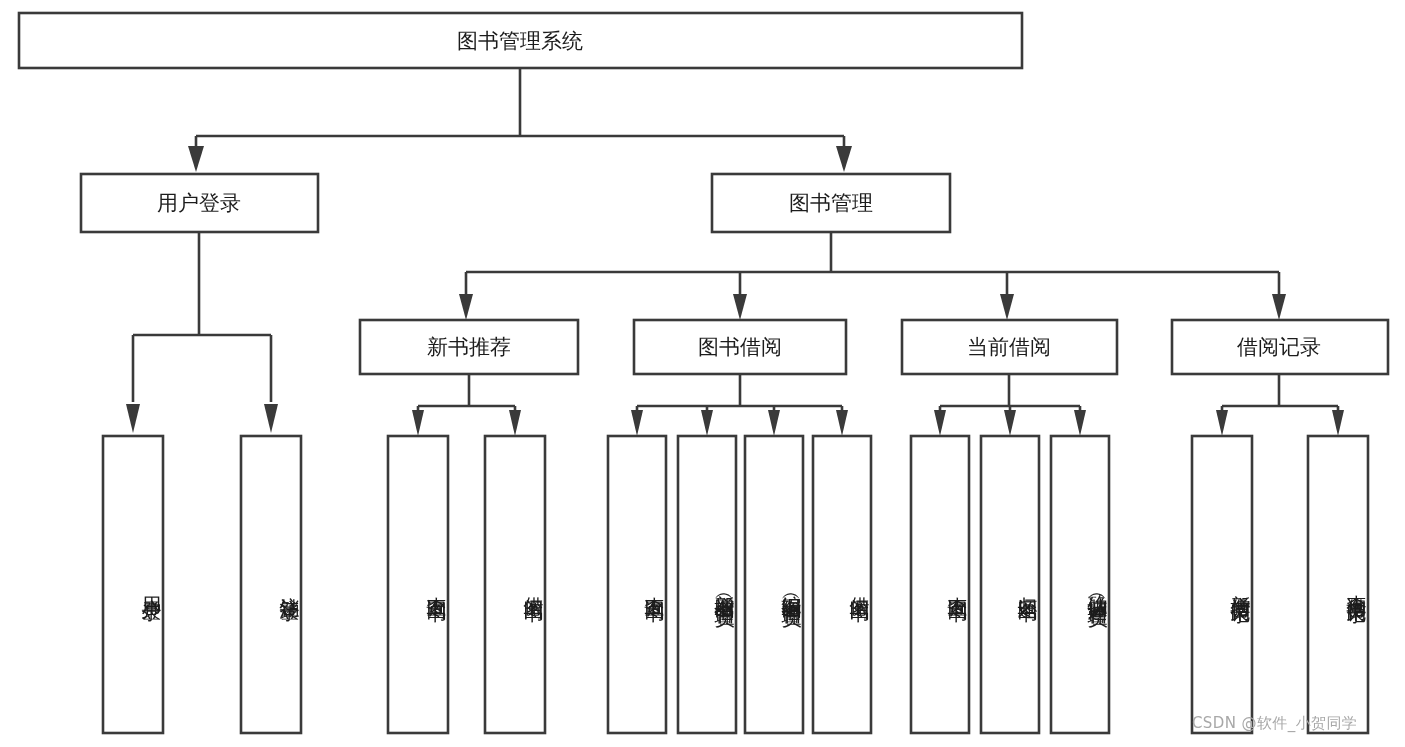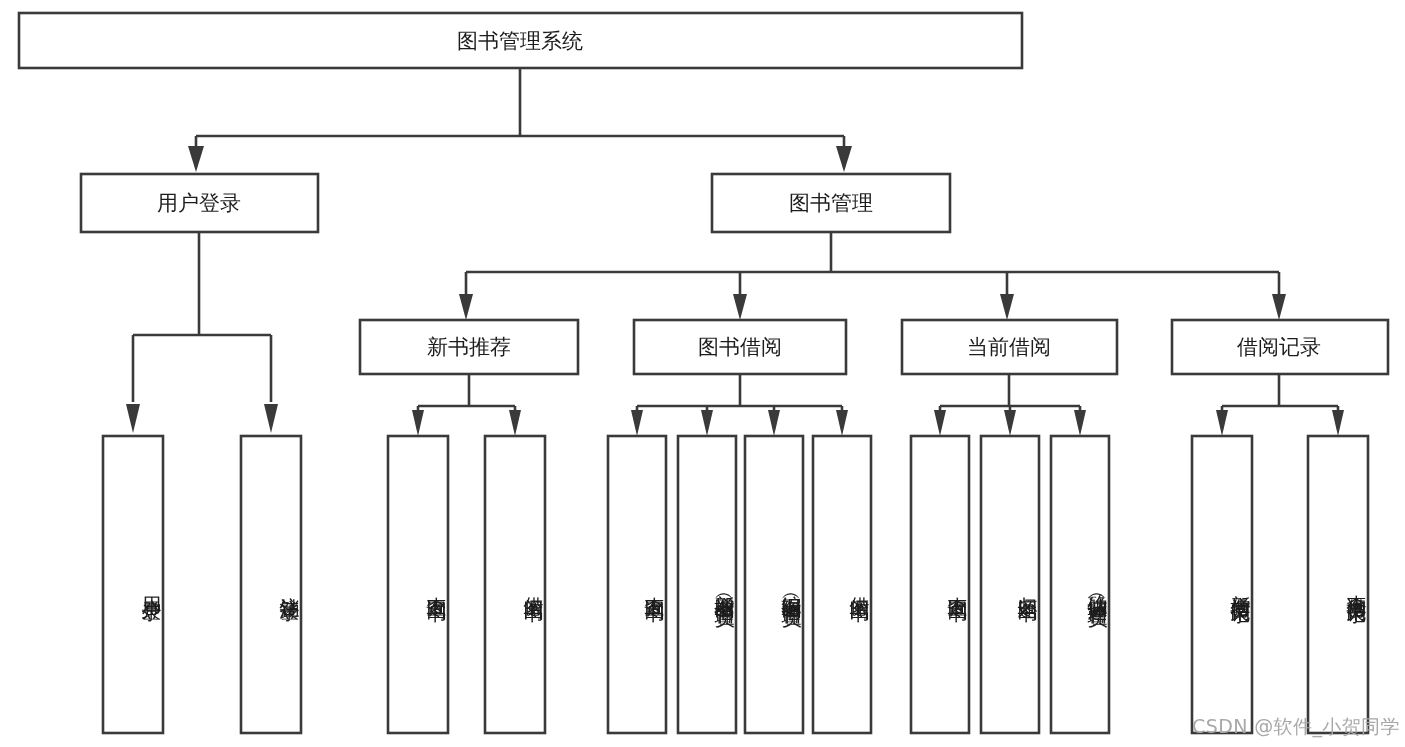--- a/index.html
+++ b/index.html
@@ -66,21 +66,21 @@
     overflow: hidden;
   }
   .node-label-v.vcenter {
     justify-content: center;
   }
   .watermark {
     position: absolute;
     left: 1192px;
     top: 714px;
     font-family: "DejaVu Sans", "Liberation Sans", sans-serif;
-    font-size: 19px;
+    font-size: 15px;
     color: #a8a8a8;
     white-space: pre;
     letter-spacing: 0.4px;
   }
 </style>
 </head>
 <body>
 
 <div id="diagram-root">
 

